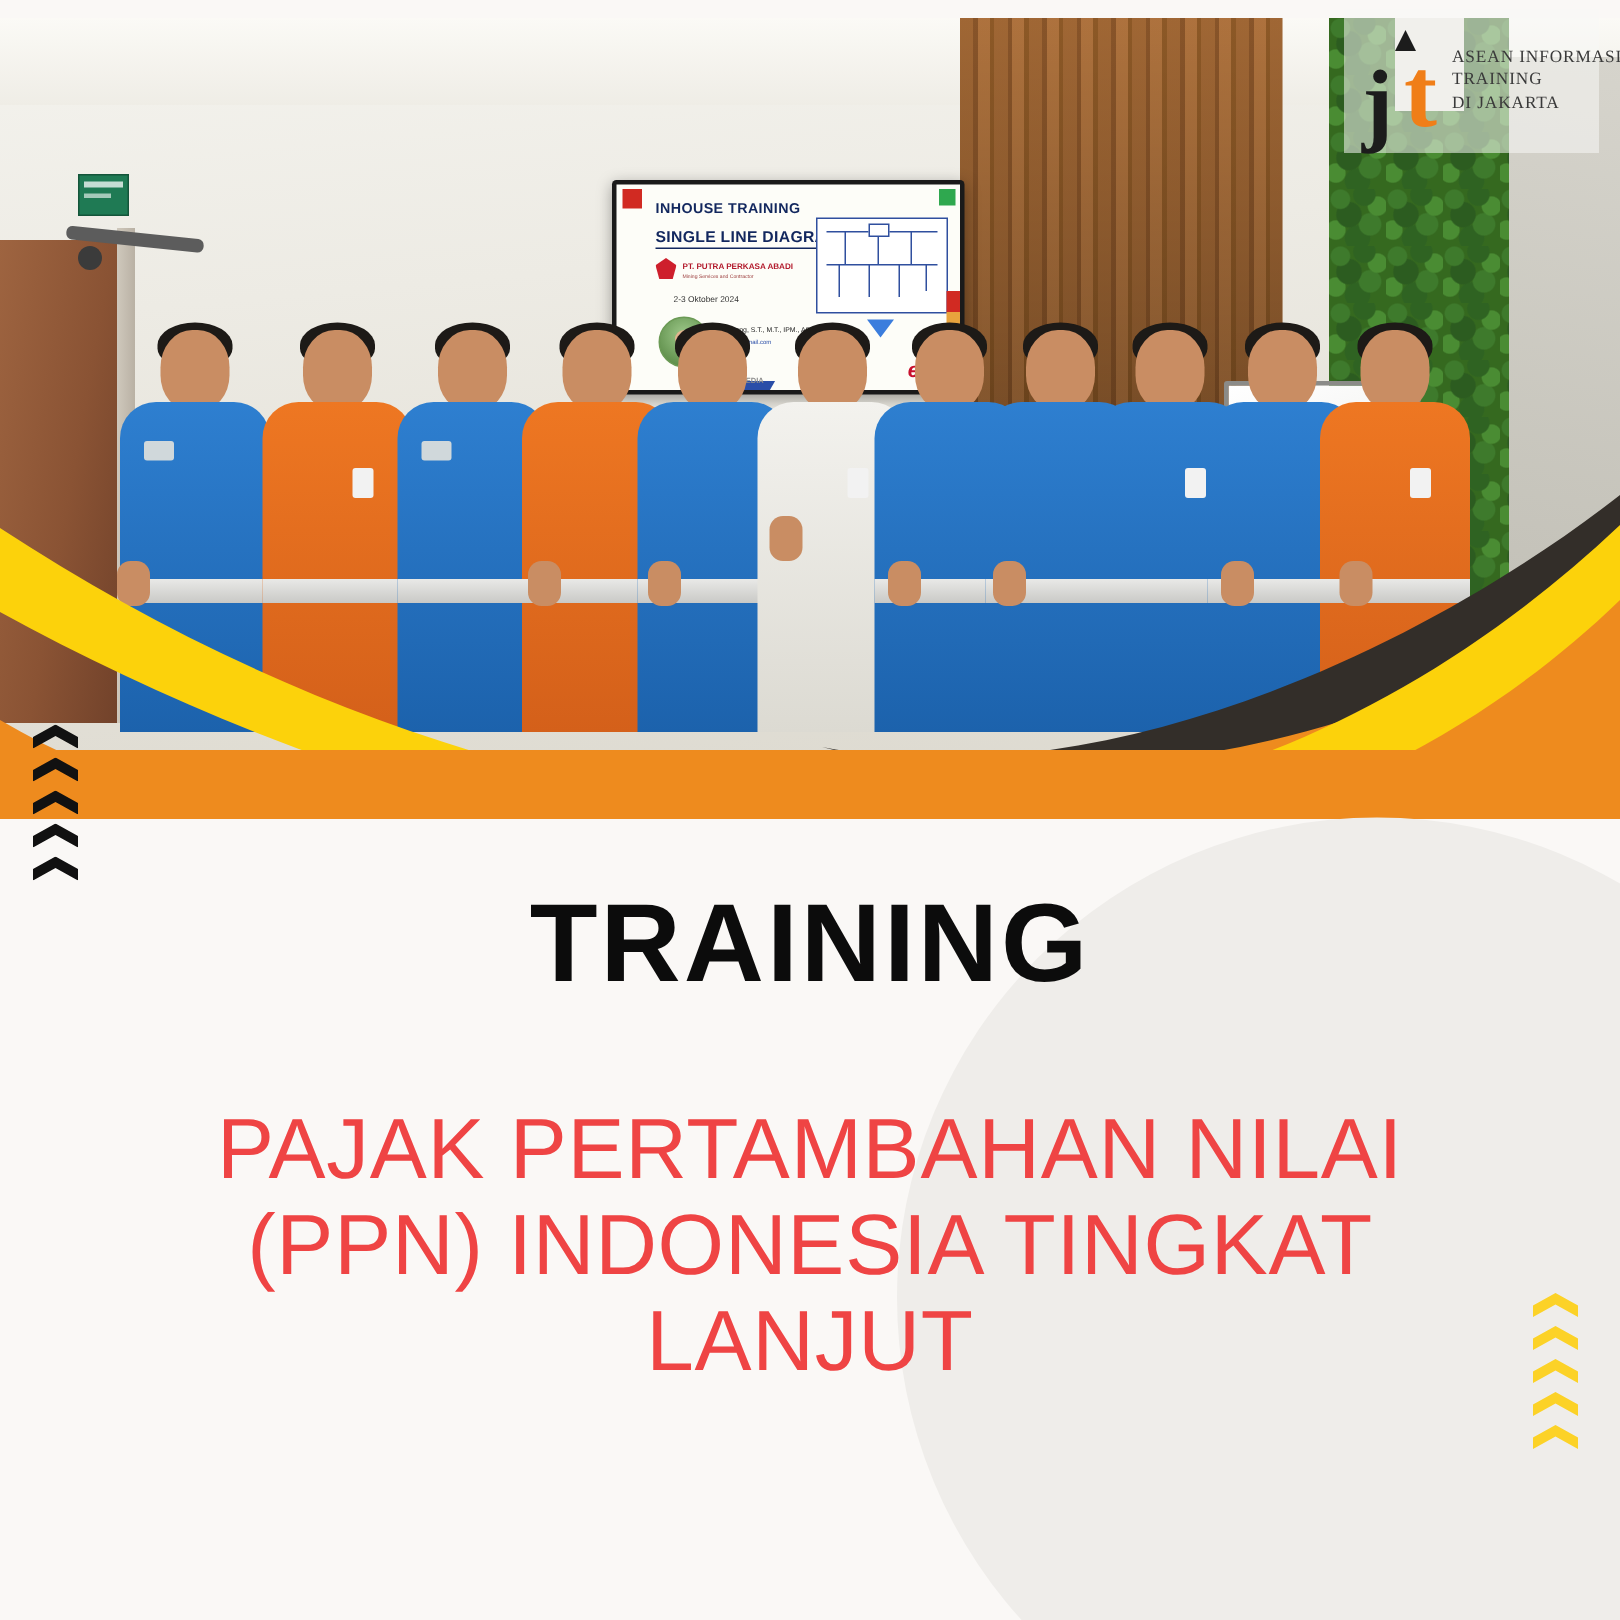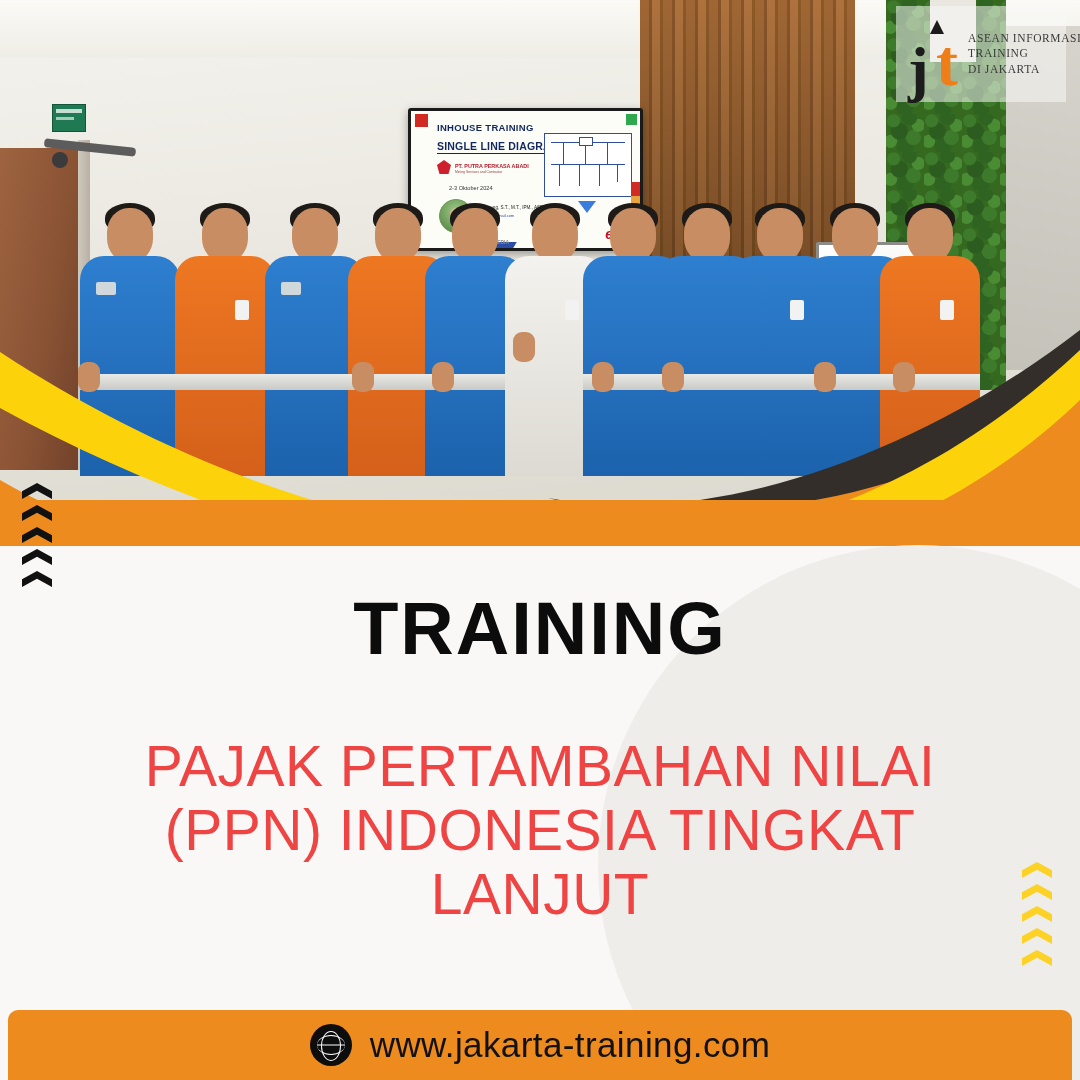--- a/index.html
+++ b/index.html
@@ -11,21 +11,21 @@
   }
   .poster{
     position:relative;
     width:1080px;height:1080px;
     background:#FAF8F6;
     overflow:hidden;
   }
 
   
   .photo{
-    position:absolute;left:0;top:0;width:1080px;height:578px;
+    position:absolute;left:0;top:12px;width:1080px;height:578px;
     overflow:hidden;
     background:#D9D6CE;
   }
   
   .wall{
     position:absolute;inset:0;
     background:
       linear-gradient(175deg,#F4F3EE 0%,#EDEBE4 30%,#E4E1D8 62%,#D8D5CB 100%);
   }
   .ceiling{
@@ -530,20 +530,14 @@
     <div class="chev yellow"></div>
     <div class="chev yellow"></div>
     <div class="chev yellow"></div>
     <div class="chev yellow"></div>
     <div class="chev yellow"></div>
   </div>
 
   <div class="title-main">TRAINING</div>
   <div class="title-sub">PAJAK PERTAMBAHAN NILAI (PPN) INDONESIA TINGKAT LANJUT</div>
 
-  <div class="footer">
-    <span class="globe">
-        <i></i>
-      </span>
-    <span class="footer-url">www.jakarta-training.com</span>
-  </div>
 
 </div>
 
 </body></html>

